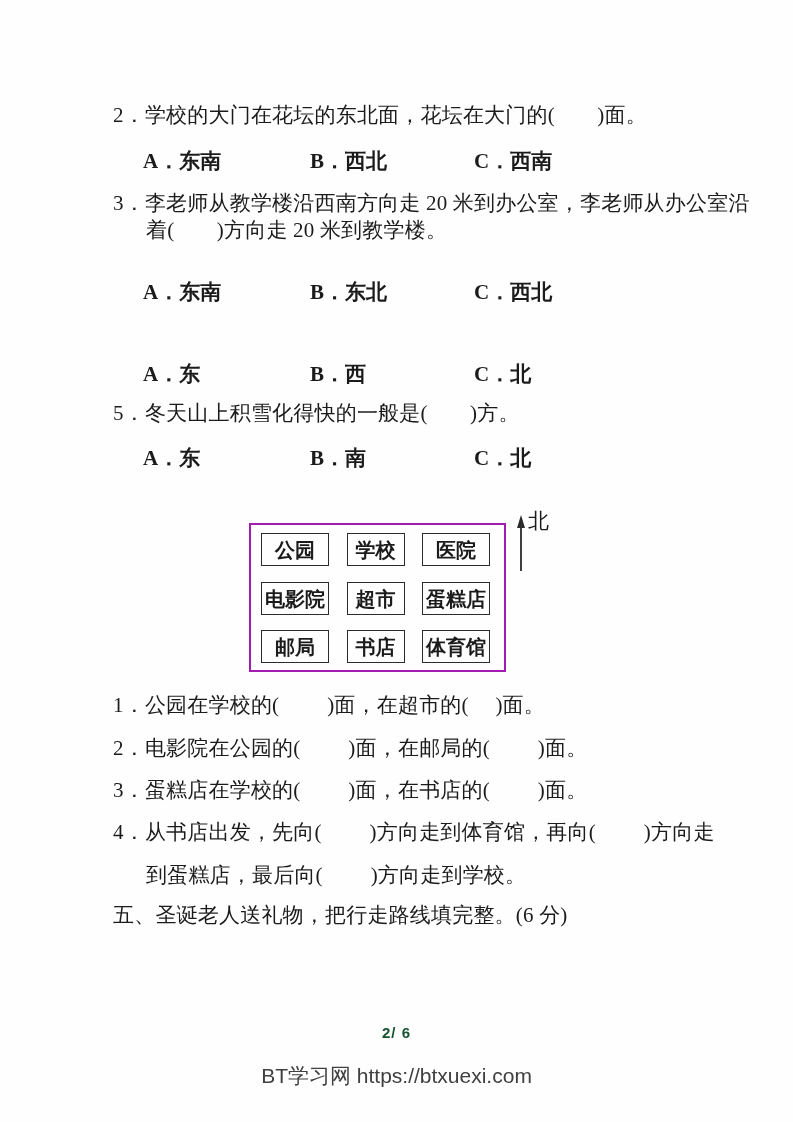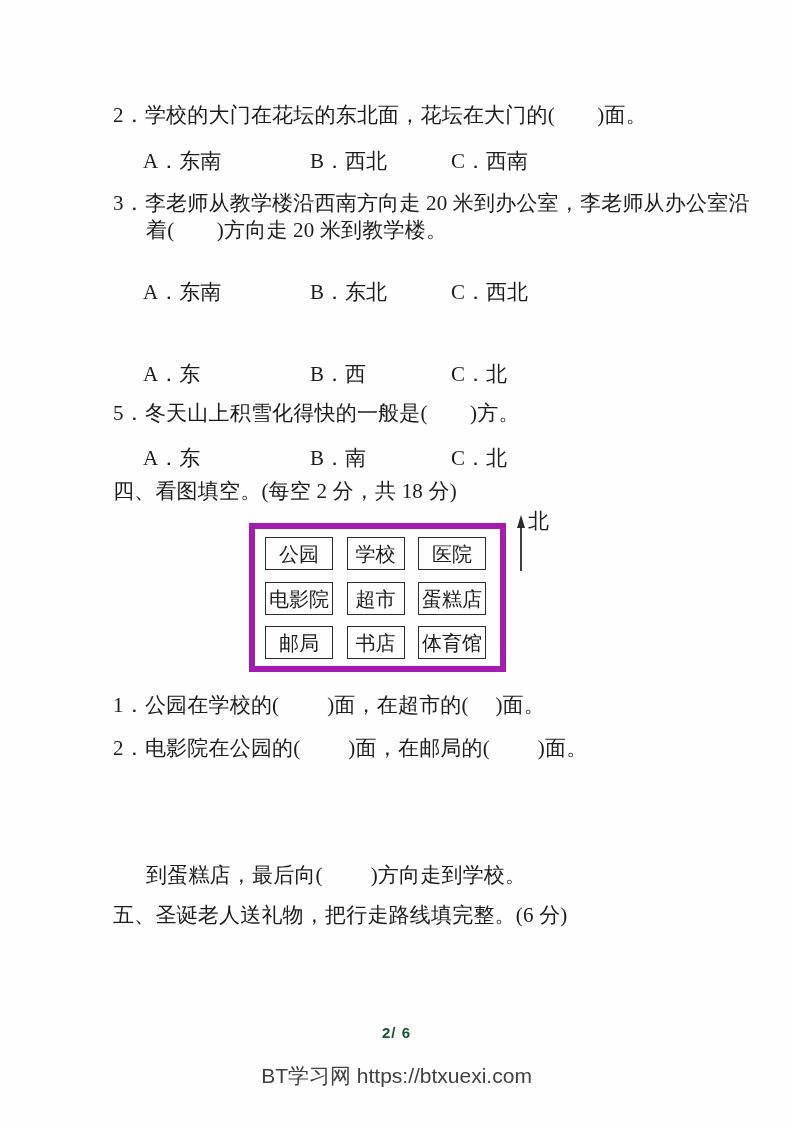--- a/index.html
+++ b/index.html
@@ -14,37 +14,38 @@
   .line {
     position:absolute;
     left:113px;
     font-size:21px;
     line-height:25px;
     white-space:pre;
     letter-spacing:0.2px;
   }
   .cont { left:146px; }
   .opts { position:absolute; left:113px; width:620px; height:25px; }
-  .opts span { position:absolute; top:0; font-size:21px; white-space:pre; }
+  .opts span { position:absolute; top:0; font-size:21px; white-space:pre;font-weight:bold; }
   .opts .a { left:30px; }
   .opts .b { left:197px; }
-  .opts .c { left:338px; }
+  .opts .c { left:361px; }
   .heading { left:113px; }
 
   
   .map-box {
     position:absolute; left:249px; top:523px;
     width:257px; height:149px;
     box-sizing:border-box;
-    border:6px solid #a21caf;
+    border:2px solid #a21caf;
     display:grid;
     grid-template-columns:auto auto auto;
     justify-content:space-between;
     align-content:space-between;
     padding:8px 14px 7px 10px;
+    font-weight:bold;
   }
   .map-cell {
     box-sizing:border-box;
     border:1.6px solid #2b2b2b;
     min-width:58px;
     padding:6px 3px 5px 3px;
     font-size:20px;
     line-height:20px;
     text-align:center;
     white-space:nowrap;
@@ -96,21 +97,20 @@
     <span class="c">C．北</span>
   </div>
 
   <div class="line" style="top:401px"><span>5．</span><span>冬天山上积雪化得快的一般是(　　)方。</span></div>
   <div class="opts" style="top:444px">
     <span class="a">A．东</span>
     <span class="b">B．南</span>
     <span class="c">C．北</span>
   </div>
 
-  <div class="line heading" style="top:479px">四、看图填空。(每空 2 分，共 18 分)</div>
 
   <div class="map-box">
     <div class="map-cell">公园</div>
     <div class="map-cell">学校</div>
     <div class="map-cell">医院</div>
     <div class="map-cell">电影院</div>
     <div class="map-cell">超市</div>
     <div class="map-cell">蛋糕店</div>
     <div class="map-cell">邮局</div>
     <div class="map-cell">书店</div>
@@ -120,20 +120,22 @@
   <div class="north-wrap">
     <svg width="14" height="58" viewBox="0 0 14 58">
       <line x1="7" y1="10" x2="7" y2="56" stroke="#2b2b2b" stroke-width="1.8"></line>
       <polygon points="7,0 3,13 11,13" fill="#2b2b2b"></polygon>
     </svg>
     <span class="north-label">北</span>
   </div>
 
   <div class="line" style="top:693px"><span>1．</span><span>公园在学校的(　　 )面，在超市的(　 )面。</span></div>
   <div class="line" style="top:736px"><span>2．</span><span>电影院在公园的(　　 )面，在邮局的(　　 )面。</span></div>
+  <div class="line" style="top:778px"><span>3．</span><span>蛋糕店在学校的(　　 )面，在书店的(　　 )面。</span></div>
+  <div class="line" style="top:820px"><span>4．</span><span>从书店出发，先向(　　 )方向走到体育馆，再向(　　 )方向走</span></div>
   <div class="line cont" style="top:863px">到蛋糕店，最后向(　　 )方向走到学校。</div>
 
   <div class="line heading" style="top:903px">五、圣诞老人送礼物，把行走路线填完整。(6 分)</div>
 
   <div class="pagenum">2/ 6</div>
   <div class="footer">BT学习网 https://btxuexi.com</div>
 
 </div>
 
 </body></html>

